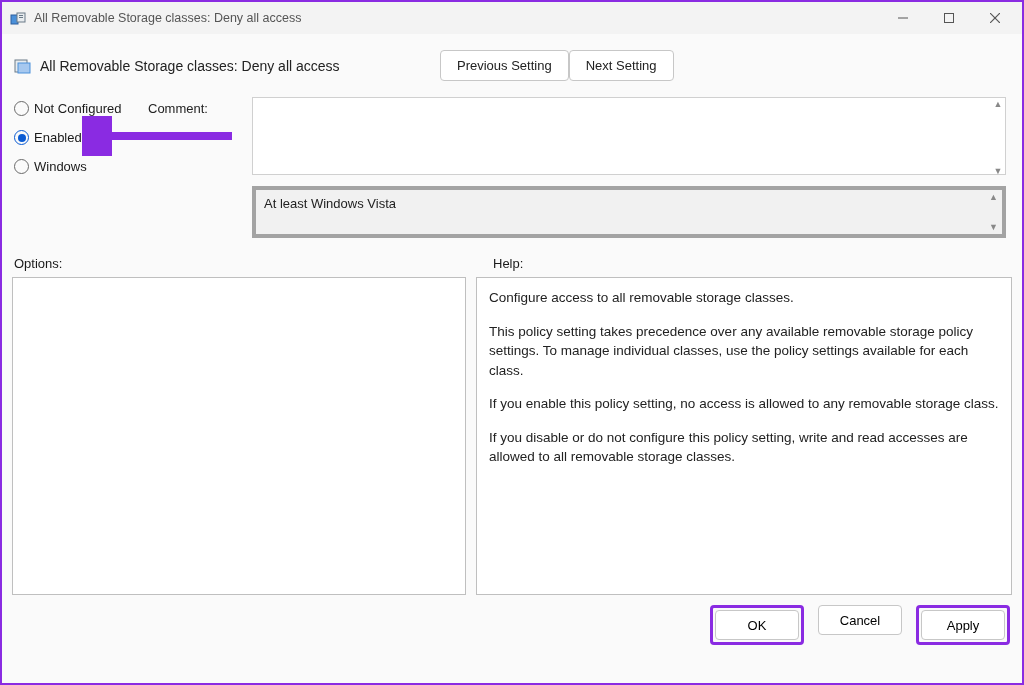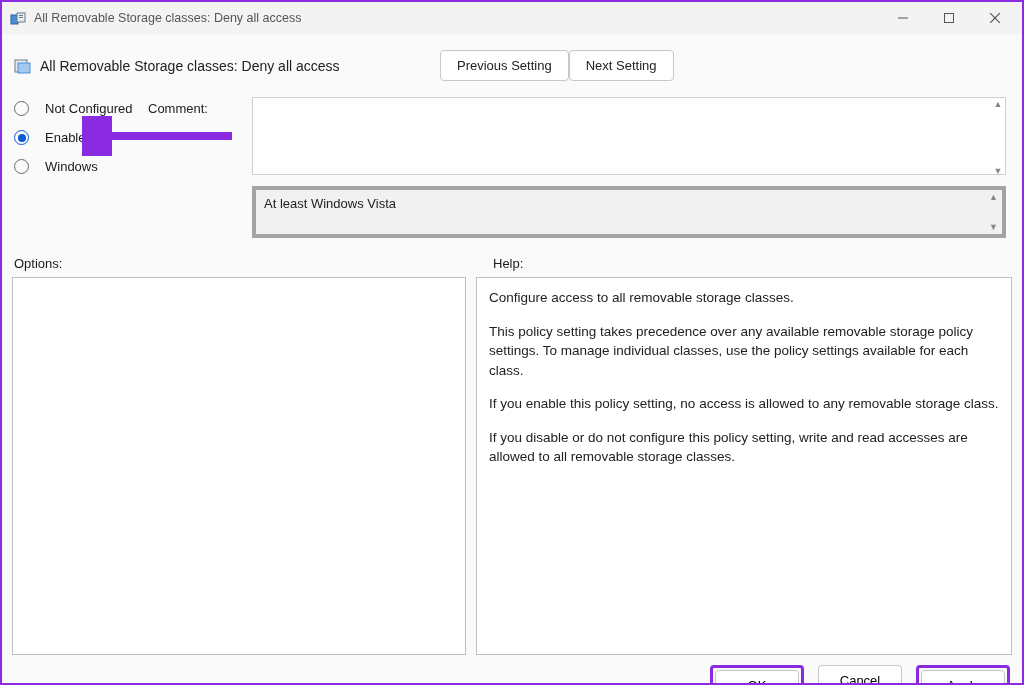--- a/index.html
+++ b/index.html
@@ -61,21 +61,21 @@
   }
 
   .config-row {
     display: grid;
     grid-template-columns: 130px 100px 1fr;
     column-gap: 4px;
     padding: 10px 10px 0 12px;
   }
   .radios { display: flex; flex-direction: column; gap: 14px; padding-top: 4px; }
   .radio {
-    display: flex; align-items: center; gap: 16px;
+    display: flex; align-items: center; gap: 5px;
     font-size: 13px;
   }
   .radio .rcircle {
     width: 15px; height: 15px; border-radius: 50%;
     border: 1.5px solid #6a6a6a;
     display: inline-flex; align-items: center; justify-content: center;
   }
   .radio.selected .rcircle { border-color: #0a5bd3; }
   .radio.selected .rcircle::after {
     content: ""; width: 8px; height: 8px; border-radius: 50%; background: #0a5bd3;
@@ -120,21 +120,21 @@
 
   .panels {
     display: grid;
     grid-template-columns: 454px 1fr;
     gap: 10px;
     padding: 0 10px 0 10px;
   }
   .panel {
     border: 1px solid #bfbfbf;
     background: #fff;
-    height: 378px;
+    height: 318px;
     overflow: hidden;
     padding: 10px 12px;
     font-size: 13.5px;
     line-height: 1.45;
     color: #222;
   }
   .panel.options { }
   .panel.help p { margin-bottom: 14px; }
 
   .footer {

